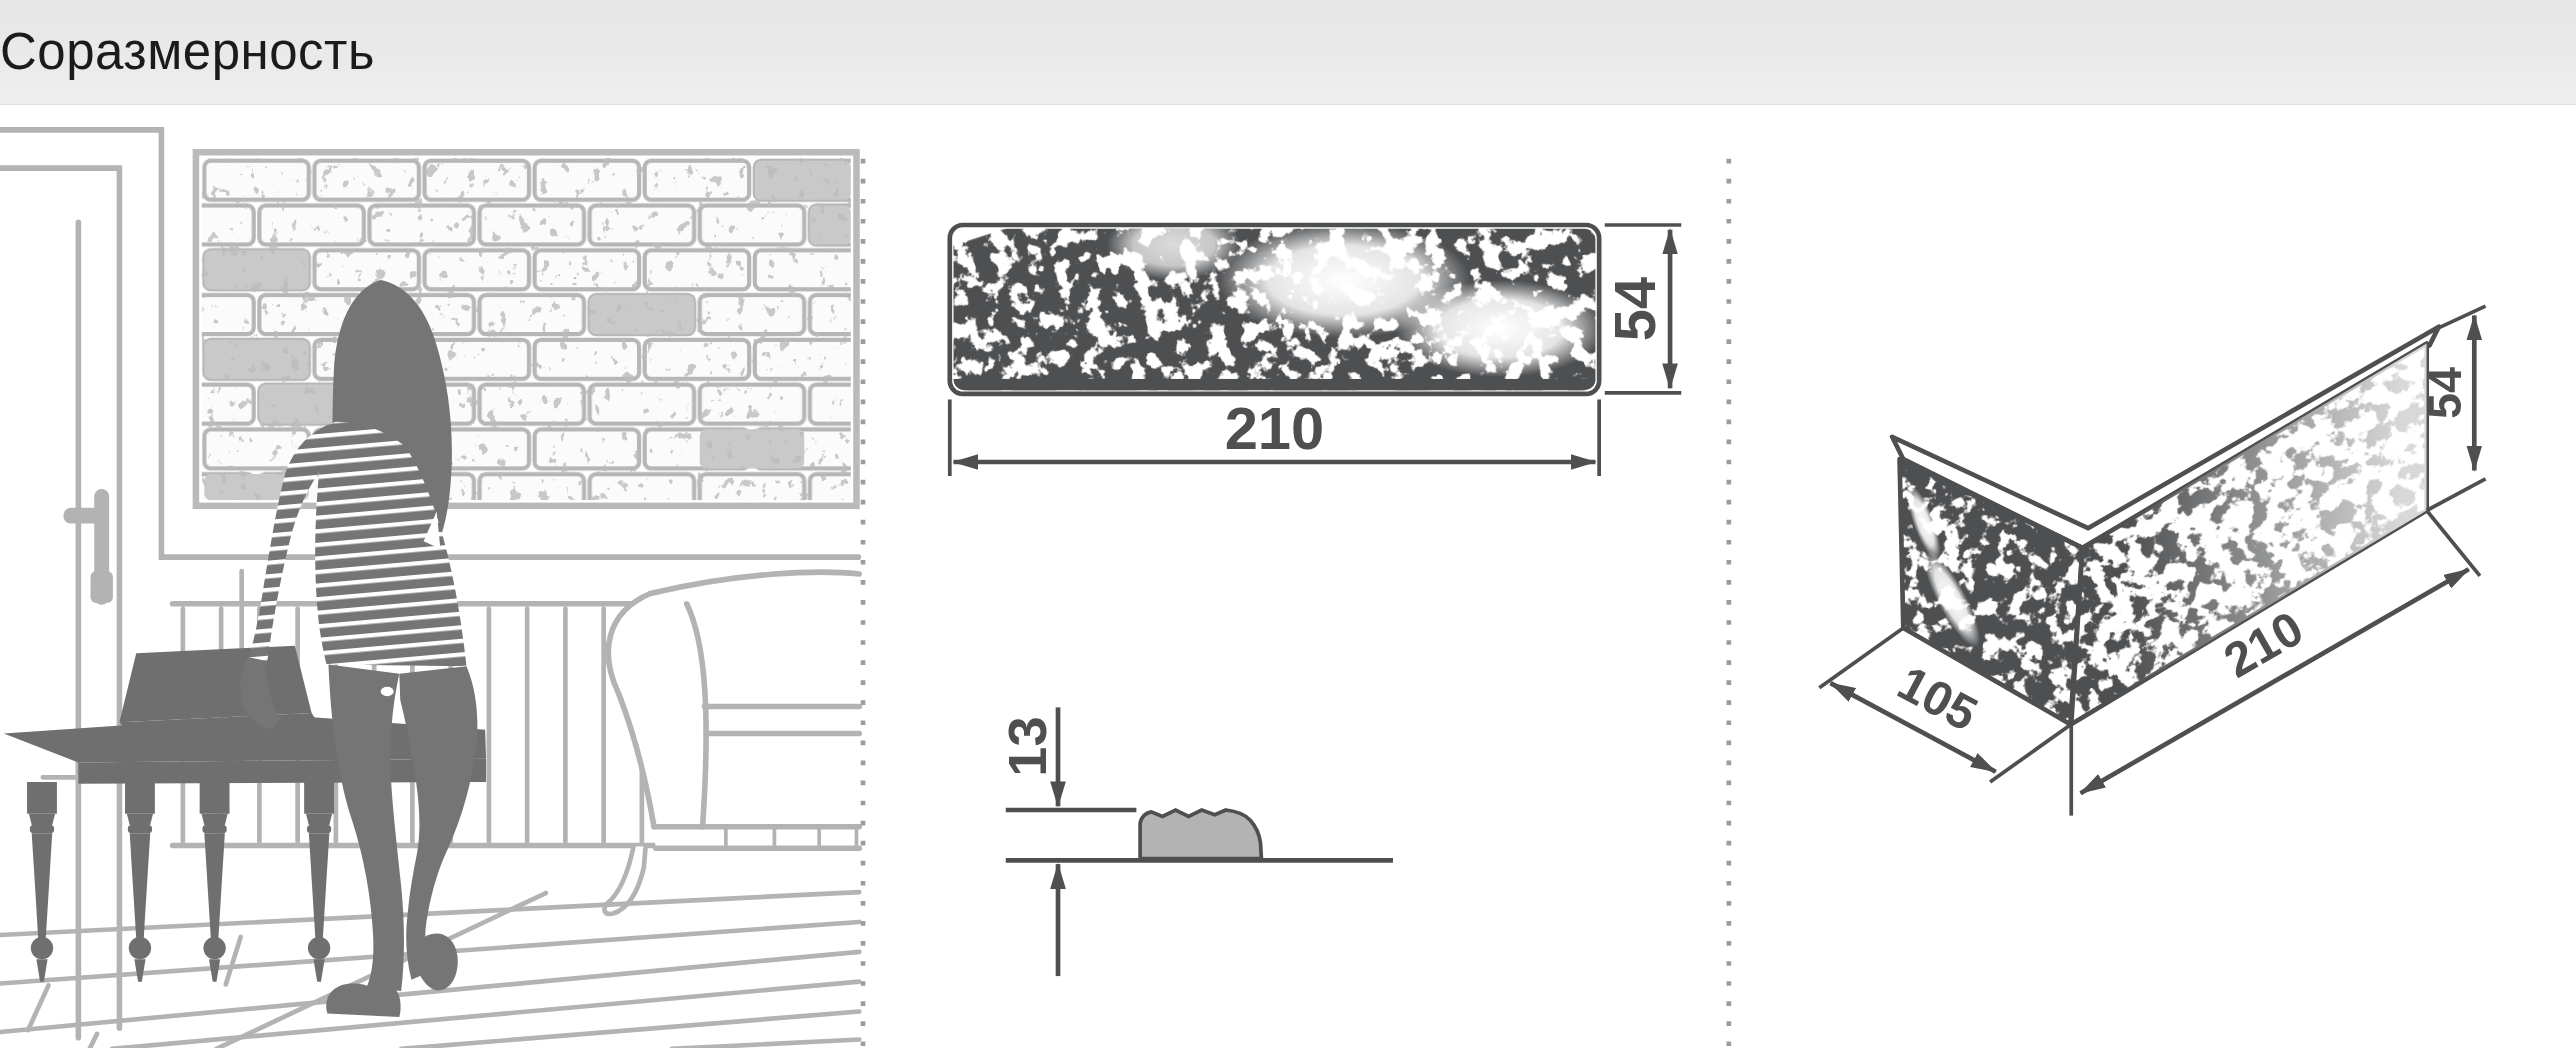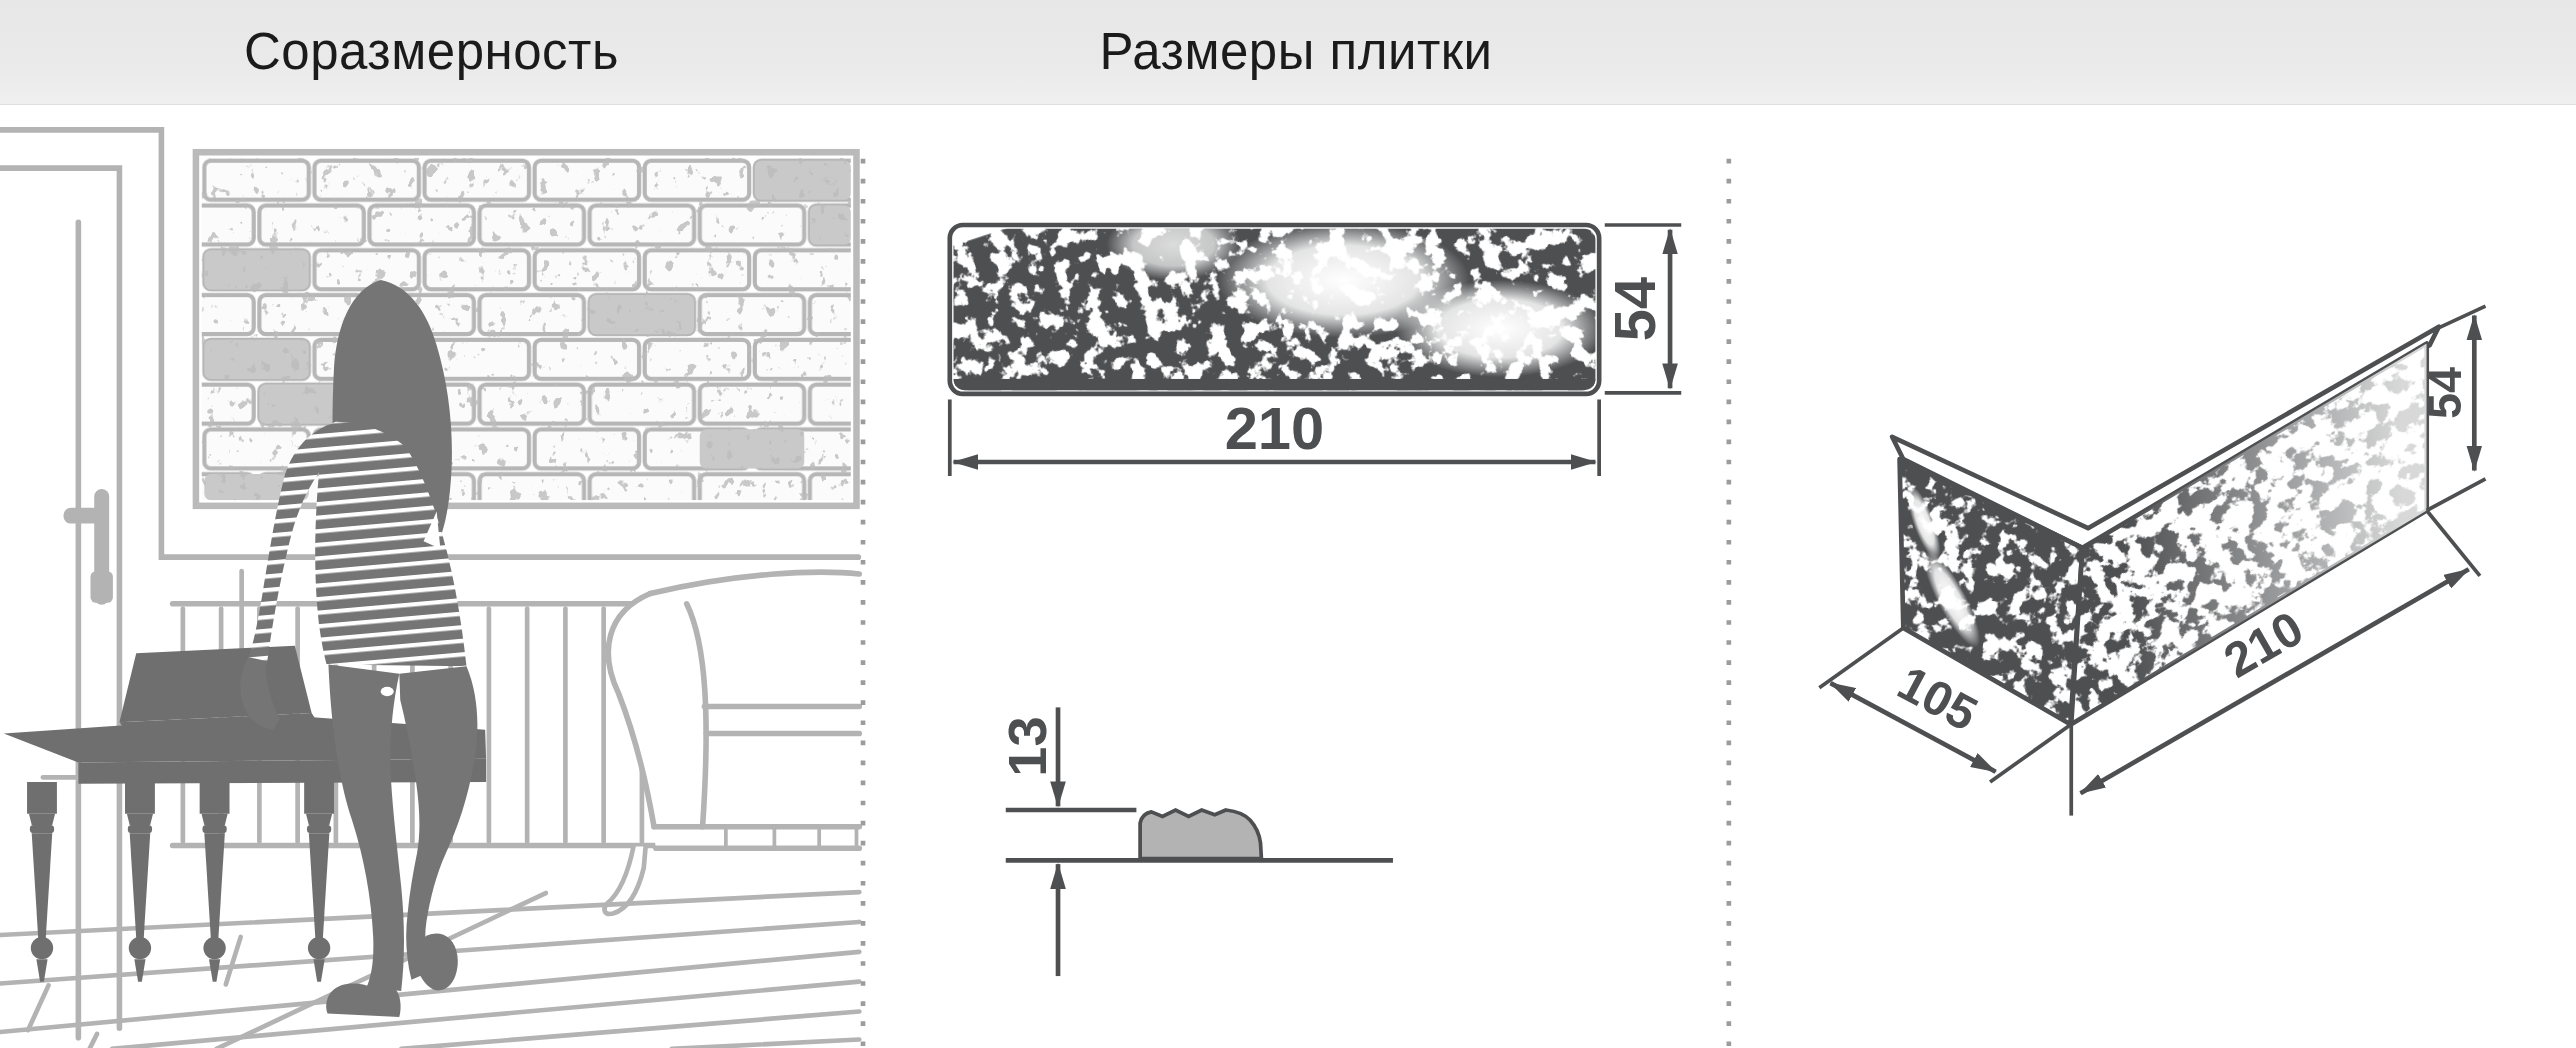--- a/index.html
+++ b/index.html
@@ -7,37 +7,36 @@
     position:relative;width:2576px;height:1049px;overflow:hidden;background:#ffffff;
     font-family:"Liberation Sans",sans-serif;
   }
   .topbar{
     position:absolute;left:0;top:0;width:2576px;height:104px;
     background:linear-gradient(180deg,#e7e7e7 0%,#eaeaea 60%,#efefef 100%);
     border-bottom:0.9px solid #dedede;
   }
   .panel-title{
     position:absolute;top:0;height:114px;line-height:104px;
-    text-align:center;font-size:51px;color:#1b1b1b;letter-spacing:0.5px;
+    font-size:51px;color:#1b1b1b;letter-spacing:0.5px;
     white-space:nowrap;
   }
   #title-proportion{left:0;width:863px;}
   #title-tile{left:863px;width:866px;}
   #title-corner{left:1729px;width:847px;}
   svg.scene{position:absolute;left:0;top:0;}
   .dimtxt{font-family:"Liberation Sans",sans-serif;font-weight:bold;fill:#4e4f51;}
 </style>
 </head>
 <body>
 
 <div class="stage">
 
   <div class="topbar"></div>
   <div class="panel-title" id="title-proportion">Соразмерность</div>
-  <div class="panel-title" id="title-tile">Размеры плитки</div>
 
   <svg class="scene" width="2576" height="1049" viewBox="0 0 2761 1124">
     <defs>
       <marker id="arr" viewBox="0 0 10 6" refX="9.5" refY="3" markerWidth="5.6" markerHeight="3.4" orient="auto-start-reverse" markerUnits="strokeWidth">
         <path d="M0,0 L10,3 L0,6 Z" fill="#4e4f51"></path>
       </marker>
 
       <pattern id="bricks" patternUnits="userSpaceOnUse" x="216" y="169" width="118" height="96">
         <rect x="3" y="3" width="112" height="42" rx="7" fill="#fbfbfb" stroke="#b6b6b6" stroke-width="4.5"></rect>
         <rect x="-56" y="51" width="112" height="42" rx="7" fill="#fbfbfb" stroke="#b6b6b6" stroke-width="4.5"></rect>

